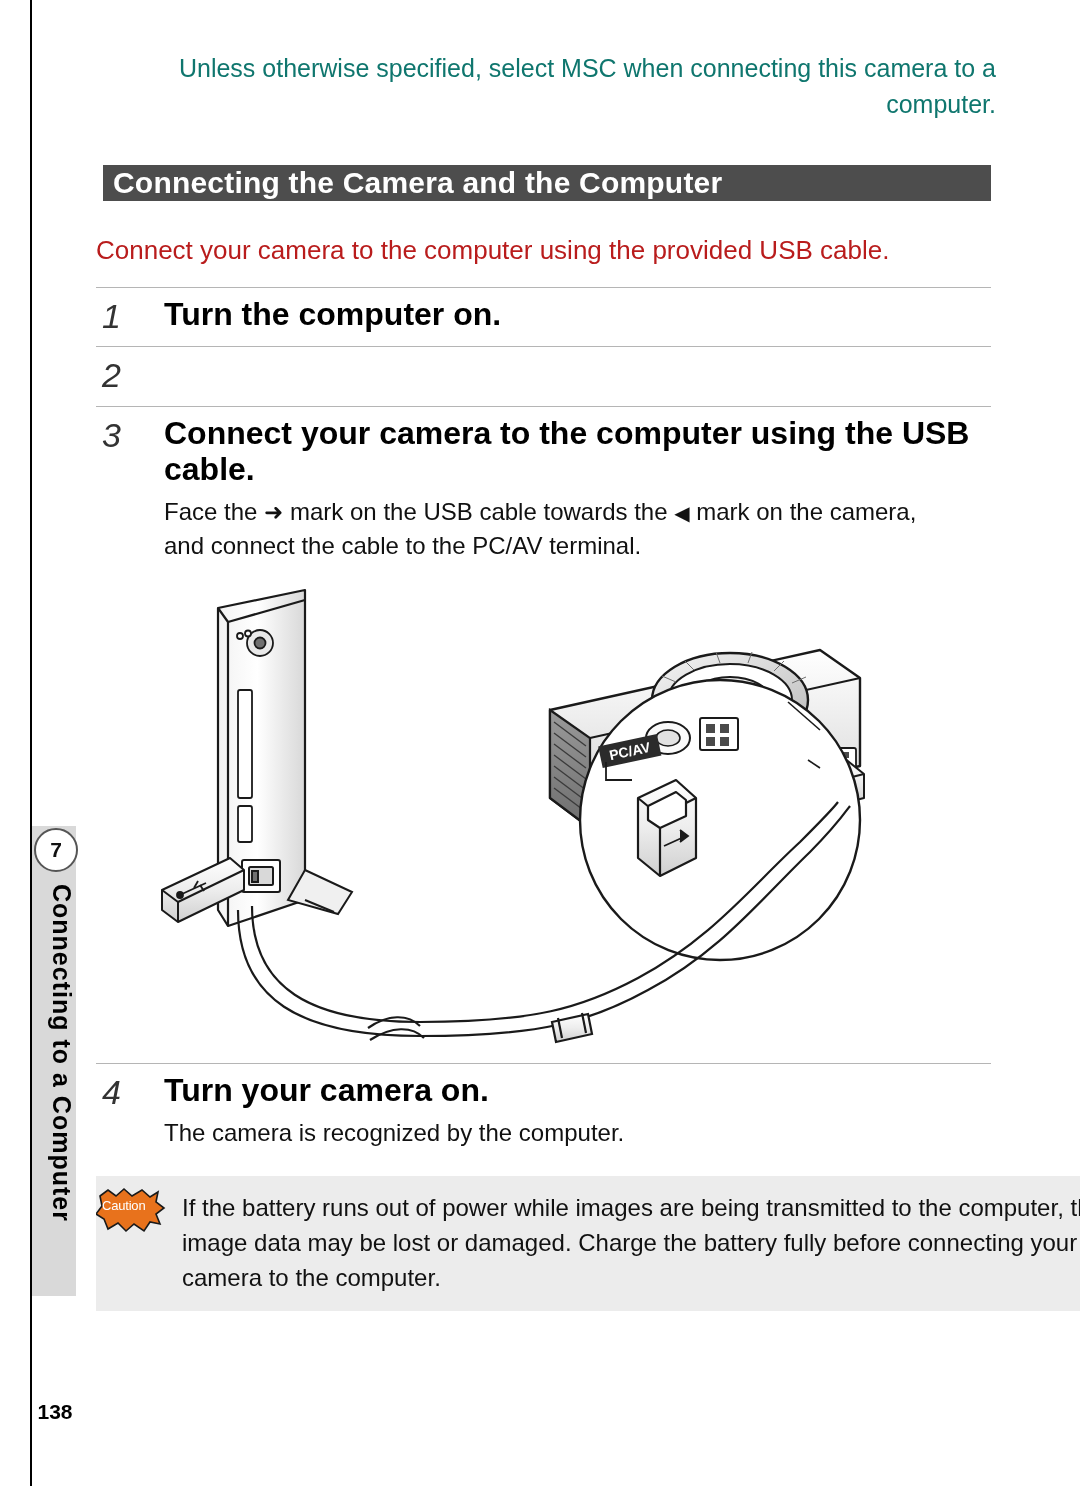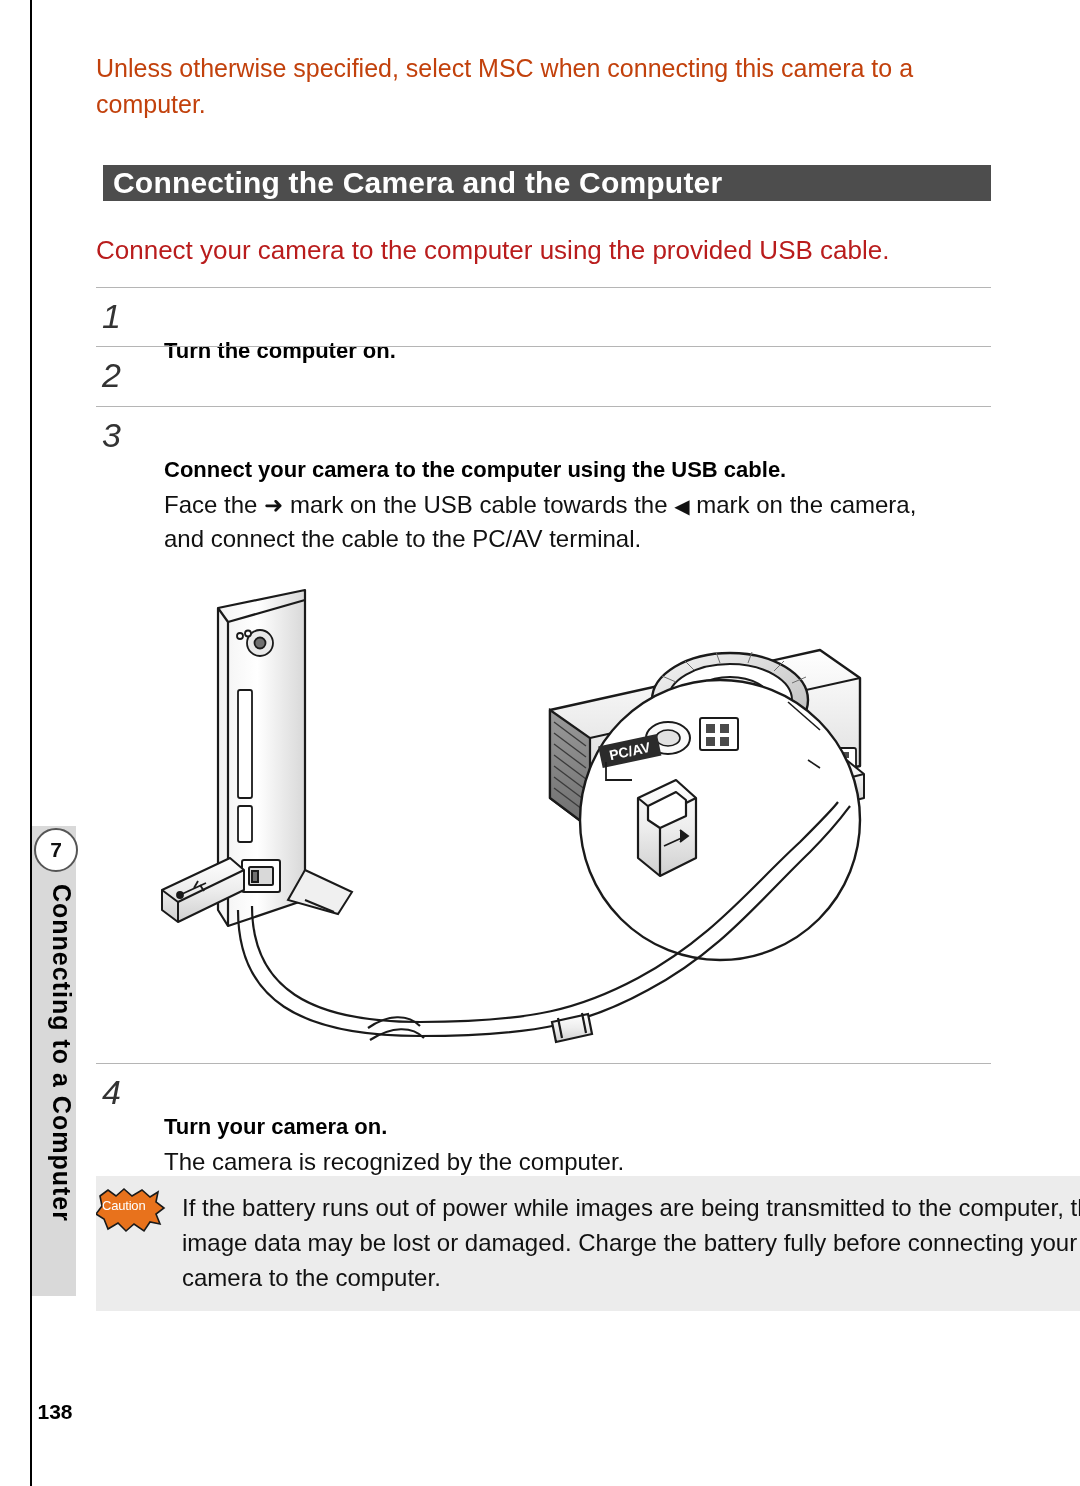--- a/index.html
+++ b/index.html
@@ -101,21 +101,22 @@
     width: 900px;
   }
 
   .intro-text {
     position: absolute;
     left: 0;
     top: 50px;
     width: 900px;
     font-size: 25px;
     line-height: 36px;
-    color: #c2410c;
+    color: #0f766e;
+    text-align: right;
   }
 
   .section-banner {
     position: absolute;
     left: 0;
     top: 165px;
     width: 895px;
     height: 36px;
     background: #4d4d4d;
     display: flex;
@@ -163,31 +164,31 @@
     font-size: 34px;
     font-style: italic;
     font-weight: normal;
     color: #333;
     text-align: left;
     padding-left: 6px;
     box-sizing: border-box;
     line-height: 40px;
   }
   .step-title {
-    font-size: 22px;
+    font-size: 32px;
     font-weight: bold;
     line-height: 36px;
     color: #000;
     max-width: 810px;
-    margin-top: 37px;
   }
   .step-body {
     font-size: 24px;
     line-height: 34px;
     color: #111;
+    margin-top: 8px;
     max-width: 790px;
   }
 
   #step1 { top: 287px; }
   #step2 { top: 346px; }
   #step3 { top: 406px; }
   #step4 { top: 1063px; }
 
   .inline-arrow-right { font-size: 23px; line-height: 1; }
   .inline-arrow-left  { font-size: 20px; line-height: 1; }

